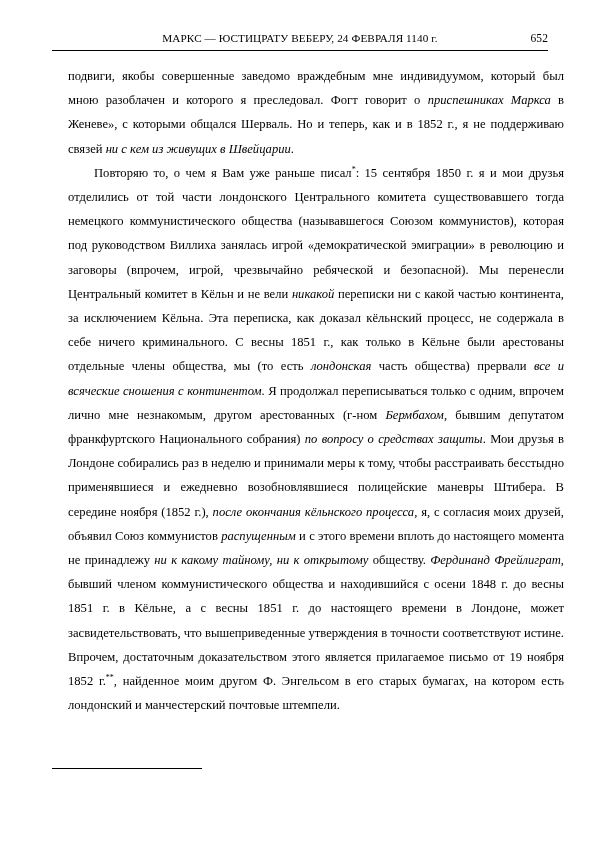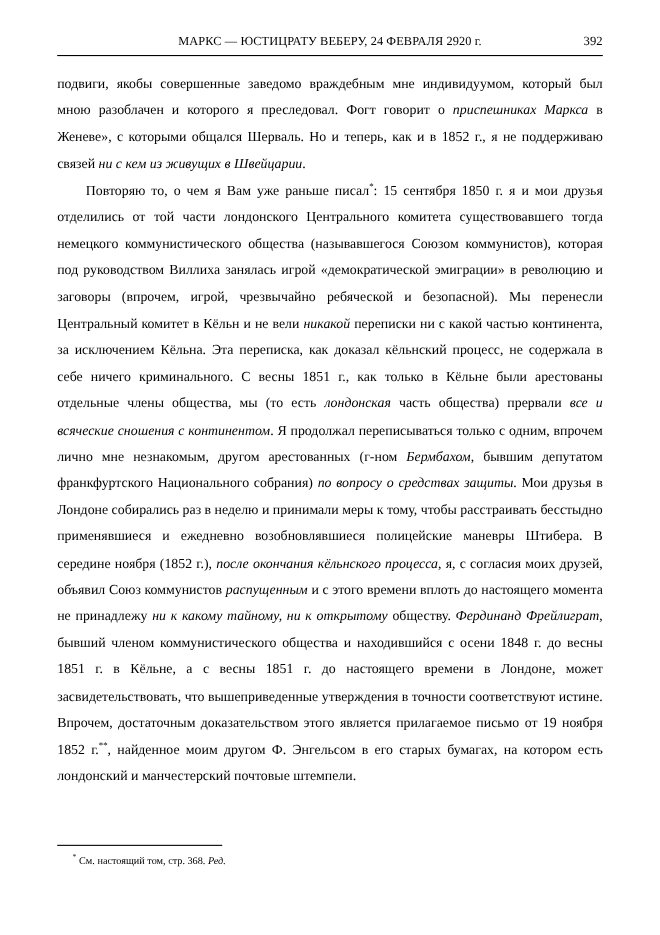--- a/index.html
+++ b/index.html
@@ -47,21 +47,21 @@
   .rule {
     position: absolute;
     left: 52px;
     top: 50px;
     width: 496px;
     height: 1px;
     background: #000;
   }
   .body-text {
     position: absolute;
-    left: 52px;
+    left: 68px;
     top: 64px;
     width: 496px;
     font-size: 12.6px;
     line-height: 24.2px;
     text-align: justify;
     text-justify: inter-word;
   }
   .body-text p {
     margin: 0;
     text-indent: 26px;
@@ -98,30 +98,29 @@
   .footnotes .fn sup {
     font-size: 7px;
   }
 </style>
 </head>
 <body>
 
 <div class="page">
 
   <div class="header">
-    <span class="runtitle">МАРКС — ЮСТИЦРАТУ ВЕБЕРУ, 24 ФЕВРАЛЯ 2920 г.</span>
-    <span class="pageno">392</span>
+    <span class="runtitle">МАРКС — ЮСТИЦРАТУ ВЕБЕРУ, 24 ФЕВРАЛЯ 1140 г.</span>
+    <span class="pageno">652</span>
   </div>
 
   <div class="rule"></div>
 
   <div class="body-text">
     <p class="noindent">подвиги, якобы совершенные заведомо враждебным мне индивидуумом, который был мною разоблачен и которого я преследовал. Фогт говорит о <i>приспешниках Маркса</i> в Женеве», с которыми общался Шерваль. Но и теперь, как и в 1852 г., я не поддерживаю связей <i>ни с кем из живущих в Швейцарии</i>.</p>
     <p>Повторяю то, о чем я Вам уже раньше писал<sup>*</sup>: 15 сентября 1850 г. я и мои друзья отделились от той части лондонского Центрального комитета существовавшего тогда немецкого коммунистического общества (называвшегося Союзом коммунистов), которая под руководством Виллиха занялась игрой «демократической эмиграции» в революцию и заговоры (впрочем, игрой, чрезвычайно ребяческой и безопасной). Мы перенесли Центральный комитет в Кёльн и не вели <i>никакой</i> переписки ни с какой частью континента, за исключением Кёльна. Эта переписка, как доказал кёльнский процесс, не содержала в себе ничего криминального. С весны 1851 г., как только в Кёльне были арестованы отдельные члены общества, мы (то есть <i>лондонская</i> часть общества) прервали <i>все и всяческие сношения с континентом</i>. Я продолжал переписываться только с одним, впрочем лично мне незнакомым, другом арестованных (г-ном <i>Бермбахом</i>, бывшим депутатом франкфуртского Национального собрания) <i>по вопросу о средствах защиты</i>. Мои друзья в Лондоне собирались раз в неделю и принимали меры к тому, чтобы расстраивать бесстыдно применявшиеся и ежедневно возобновлявшиеся полицейские маневры Штибера. В середине ноября (1852 г.), <i>после окончания кёльнского процесса</i>, я, с согласия моих друзей, объявил Союз коммунистов <i>распущенным</i> и с этого времени вплоть до настоящего момента не принадлежу <i>ни к какому тайному, ни к открытому</i> обществу. <i>Фердинанд Фрейлиграт</i>, бывший членом коммунистического общества и находившийся с осени 1848 г. до весны 1851 г. в Кёльне, а с весны 1851 г. до настоящего времени в Лондоне, может засвидетельствовать, что вышеприведенные утверждения в точности соответствуют истине. Впрочем, достаточным доказательством этого является прилагаемое письмо от 19 ноября 1852 г.<sup>**</sup>, найденное моим другом Ф. Энгельсом в его старых бумагах, на котором есть лондонский и манчестерский почтовые штемпели.</p>
   </div>
 
   <div class="footnote-rule"></div>
 
   <div class="footnotes">
-    <p class="fn"><sup>*</sup> См. настоящий том, стр. 368. <i>Ред.</i></p>
   </div>
 
 </div>
 
 </body></html>

